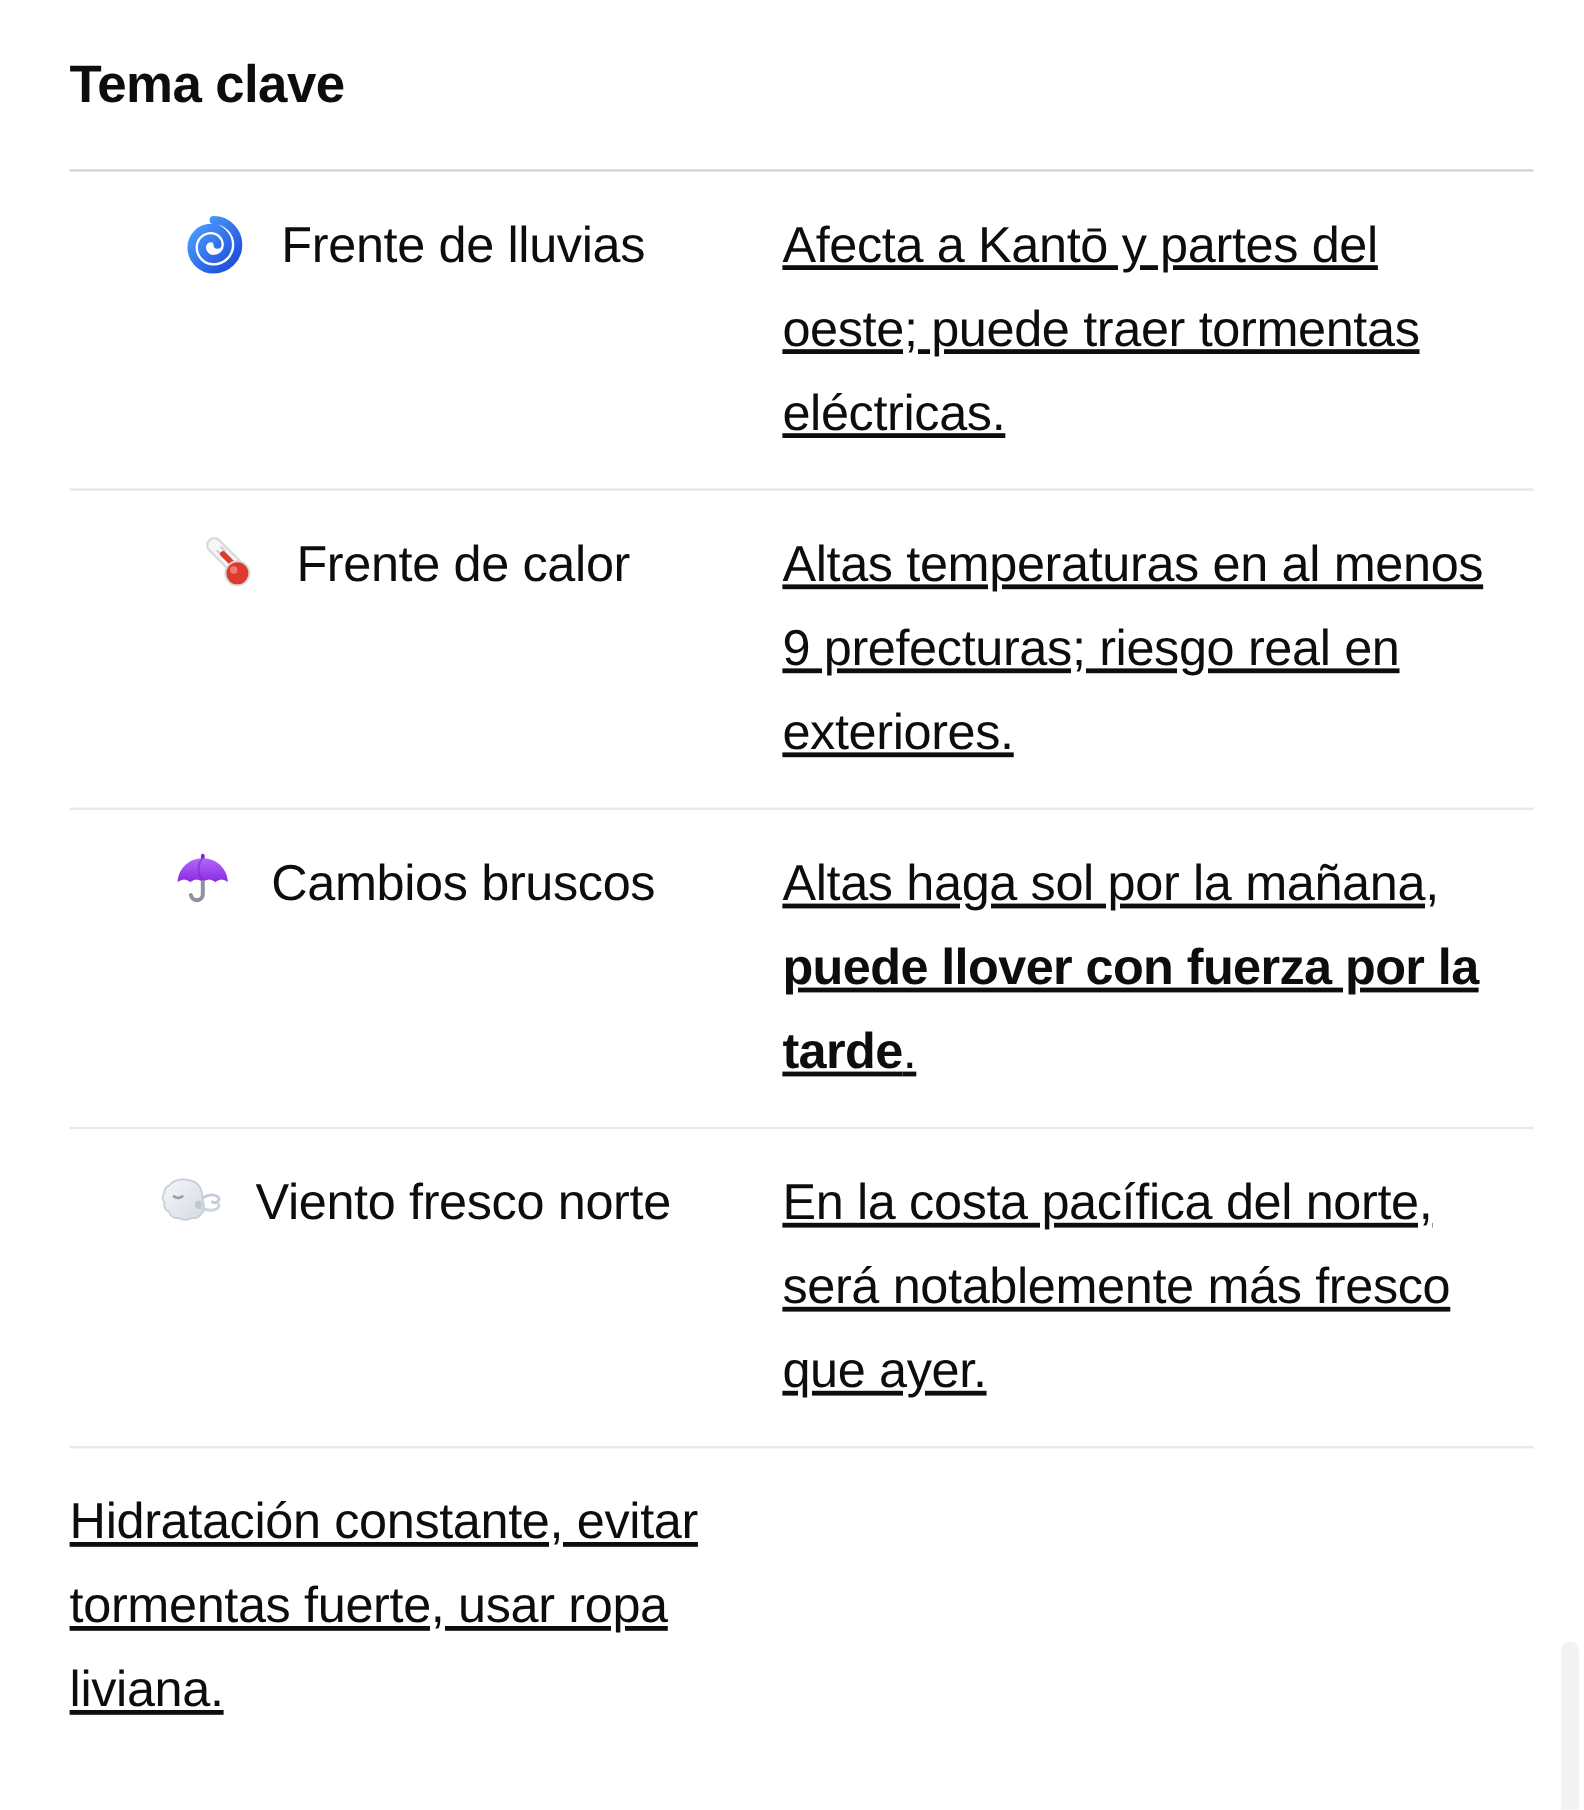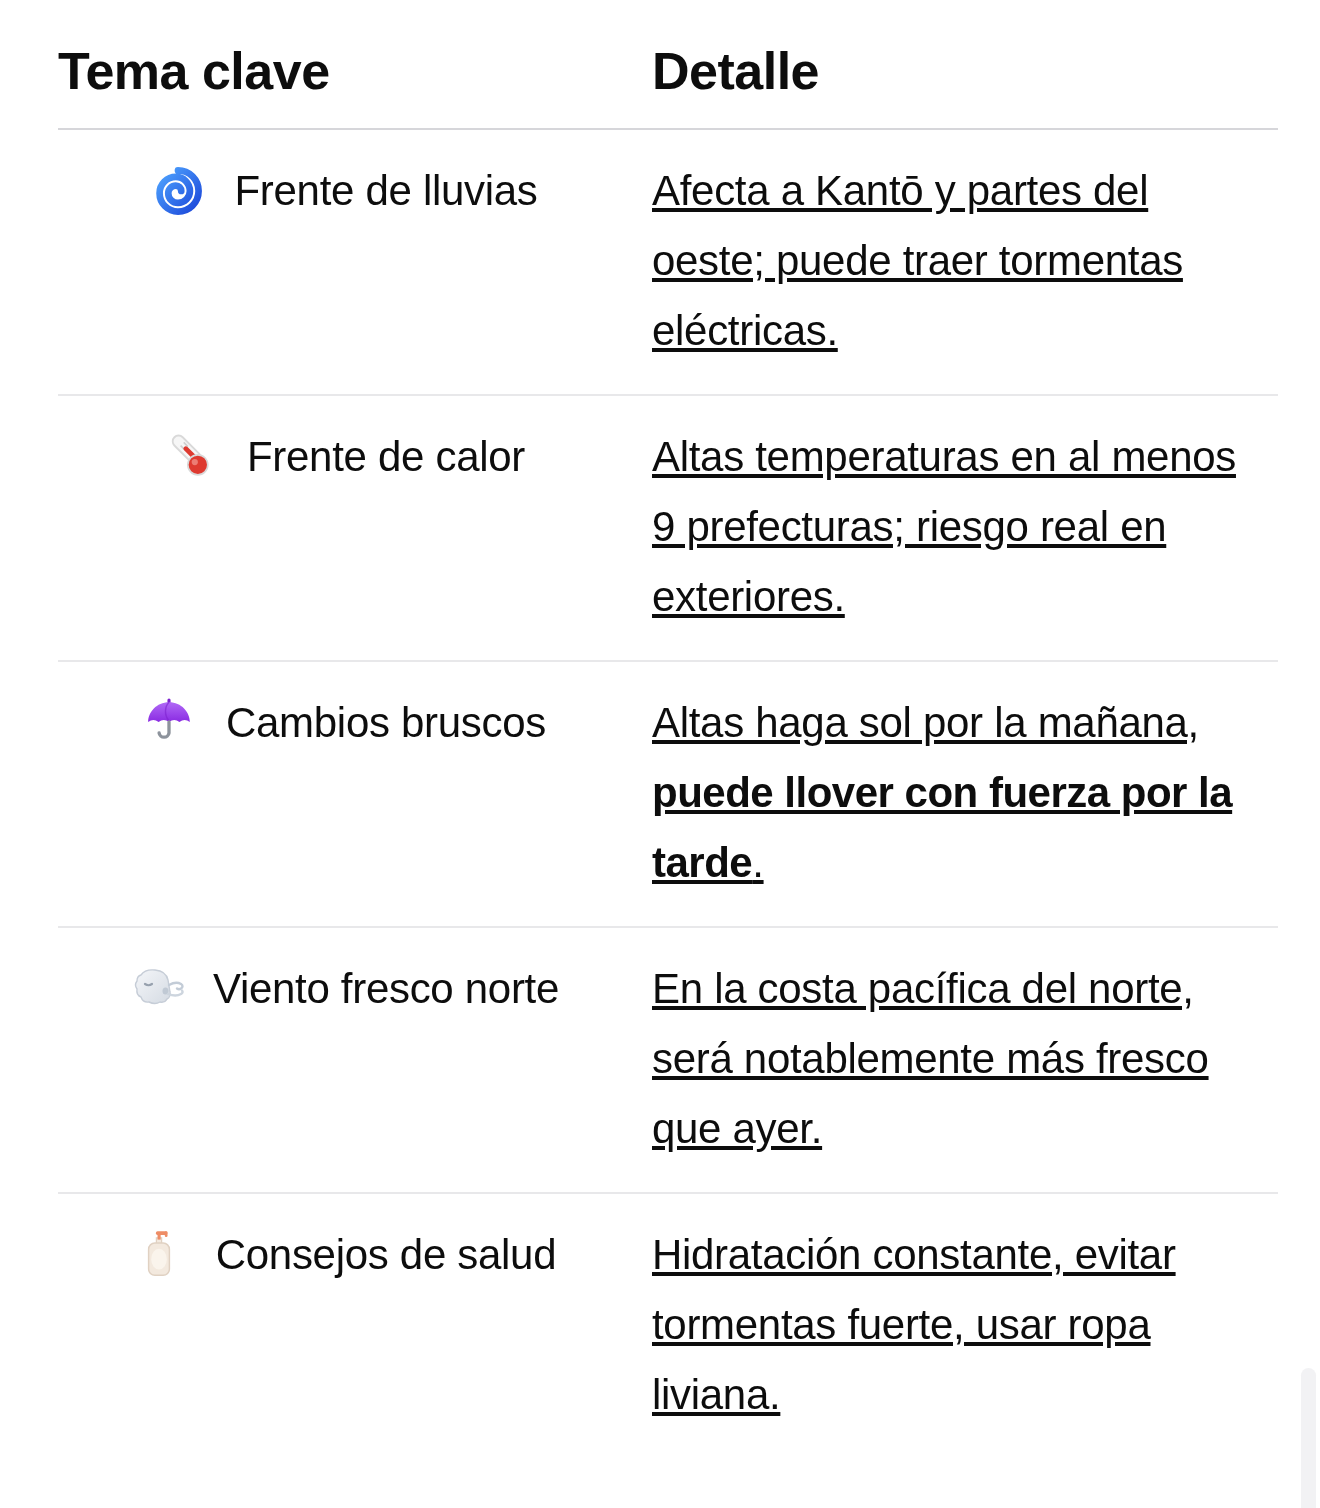--- a/index.html
+++ b/index.html
@@ -9,22 +9,22 @@
     color:#0d0d0d;-webkit-font-smoothing:antialiased;
   }
   .table-wrap{position:absolute;left:58px;top:0;width:1220px;}
   .t-row{
     display:grid;grid-template-columns:594px 1fr;
     border-bottom:2px solid #e8e8ea;
   }
   .t-row.header{border-bottom:2px solid #d6d6da;}
   .t-row.last{border-bottom:none;}
   .th{
-    font-size:52px;font-weight:700;line-height:62px;
-    padding:40px 0 26px 0;letter-spacing:-0.5px;
+    font-size:44px;font-weight:700;line-height:62px;
+    padding:40px 0 39px 0;letter-spacing:-0.5px;
   }
   .cell{font-size:42px;line-height:70px;letter-spacing:-0.3px;justify-content:center;}
   .tema-cell{display:flex;align-items:flex-start;padding:26px 20px 28px 0;}
   .detalle-cell{padding:26px 30px 28px 0;text-decoration:underline;}
   .icon{
     width:56px;height:54px;flex:0 0 56px;margin-right:26px;margin-top:8px;
     display:flex;align-items:center;justify-content:flex-start;
   }
   .icon svg{display:block;}
   .tema-label{font-weight:400;}
@@ -34,21 +34,20 @@
     background:#f2f2f4;border-radius:8px;
   }
 </style>
 </head>
 <body>
 
 <div class="table-wrap">
 
   <div class="t-row header">
     <div class="th">Tema clave</div>
-    <div class="th">Detalle</div>
   </div>
 
   <div class="t-row">
     <div class="cell tema-cell">
       <span class="icon">
         <svg width="52" height="52" viewBox="0 0 48 48">
           <defs>
             <linearGradient id="cycg" x1="0" y1="0" x2="1" y2="1">
               <stop offset="0" stop-color="#4fa5ff"></stop>
                 <stop offset="1" stop-color="#1b46d9"></stop>
@@ -117,31 +116,18 @@
           <path d="M38 20 q7 -4 12 -1 q3 2 0 4.5 q-2 1.5 -4 0" fill="none" stroke="#c3ccd7" stroke-width="2.4" stroke-linecap="round"></path>
           <path d="M37 29 q8 3 13 0 q2.5 -1.5 1 -3.5" fill="none" stroke="#cdd5de" stroke-width="2.4" stroke-linecap="round"></path>
         </svg>
       </span>
       <span class="tema-label">Viento fresco norte</span>
     </div>
     <div class="cell detalle-cell">En la costa pacífica del norte, será notablemente más fresco que ayer.</div>
   </div>
 
   <div class="t-row last">
-    <div class="cell tema-cell">
-      <span class="icon">
-        <svg width="50" height="52" viewBox="0 0 48 50">
-          <rect x="21.5" y="8.5" width="5" height="7" fill="#f3e9de" stroke="#e0d1c2" stroke-width="1.2"></rect>
-          <rect x="14" y="13.5" width="20" height="31" rx="6" fill="#f3e9de" stroke="#e0d1c2" stroke-width="1.4"></rect>
-          <ellipse cx="24" cy="29" rx="7.5" ry="10" fill="#faf4ec"></ellipse>
-          <rect x="22.6" y="3.2" width="3" height="7" fill="#ee8d66"></rect>
-          <rect x="21" y="2.2" width="11" height="3.6" rx="1.6" fill="#ee8d66"></rect>
-          <rect x="29.6" y="2.2" width="2.6" height="5.4" rx="1.2" fill="#ee8d66"></rect>
-        </svg>
-      </span>
-      <span class="tema-label">Consejos de salud</span>
-    </div>
     <div class="cell detalle-cell">Hidratación constante, evitar tormentas fuerte, usar ropa liviana.</div>
   </div>
 
 </div>
 
 <div class="scrollbar-thumb"></div>
 
 </body></html>

